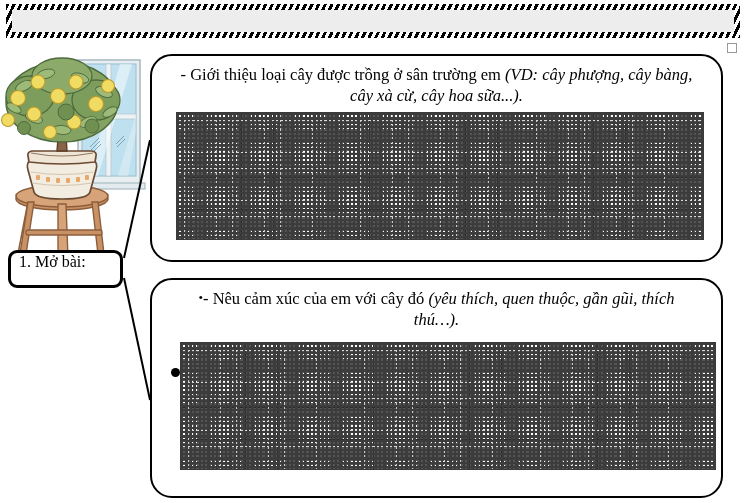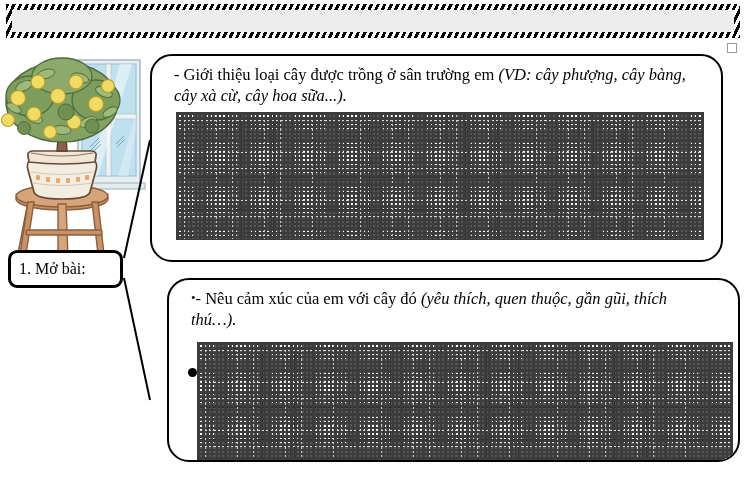--- a/index.html
+++ b/index.html
@@ -94,21 +94,20 @@
     position: absolute;
     left: 8px;
     top: 250px;
     width: 115px;
     height: 38px;
     box-sizing: border-box;
     border: 3px solid #000000;
     border-radius: 9px;
     background: #ffffff;
     display: flex;
-    align-items: center;
     padding-left: 8px;
     font-size: 16px;
     color: #000000;
     z-index: 5;
   }
 
   
   #connectors {
     position: absolute;
     left: 0;
@@ -127,27 +126,27 @@
     background: #ffffff;
     overflow: hidden;
   }
   #box-1 {
     left: 150px;
     top: 54px;
     width: 573px;
     height: 208px;
   }
   #box-2 {
-    left: 167px;
+    left: 150px;
     top: 278px;
     width: 573px;
-    height: 184px;
+    height: 220px;
   }
   .box-text {
-    text-align: left;
+    text-align: center;
     font-size: 16.5px;
     line-height: 1.28;
     color: #000000;
     padding: 8px 22px 0 22px;
   }
   .box-text .ital {
     font-style: italic;
   }
   .bullet-inline {
     font-size: 13px;

